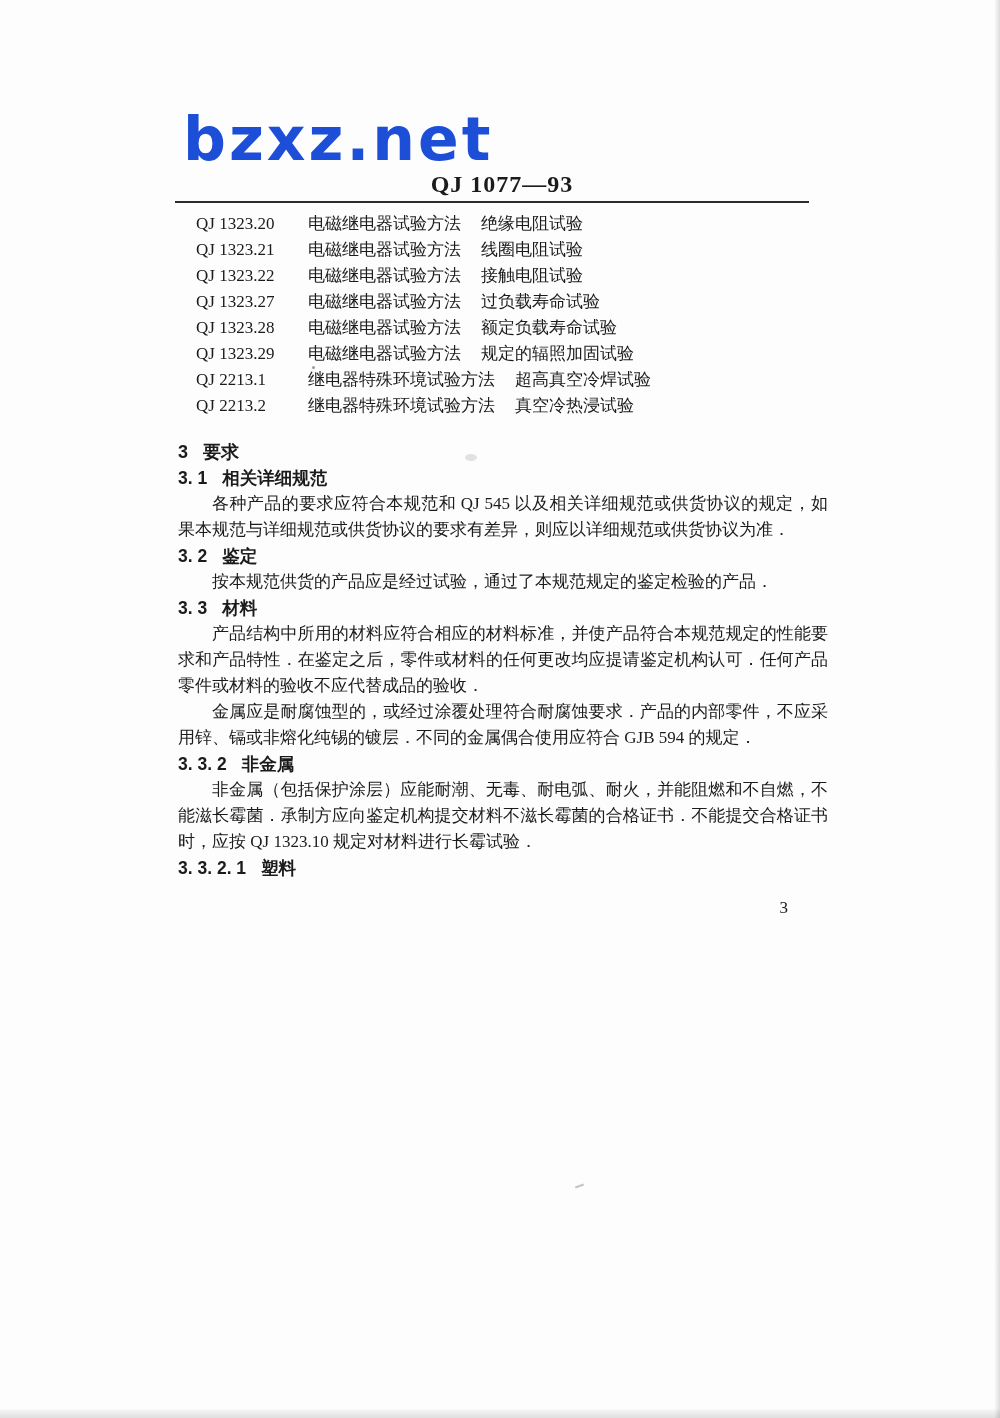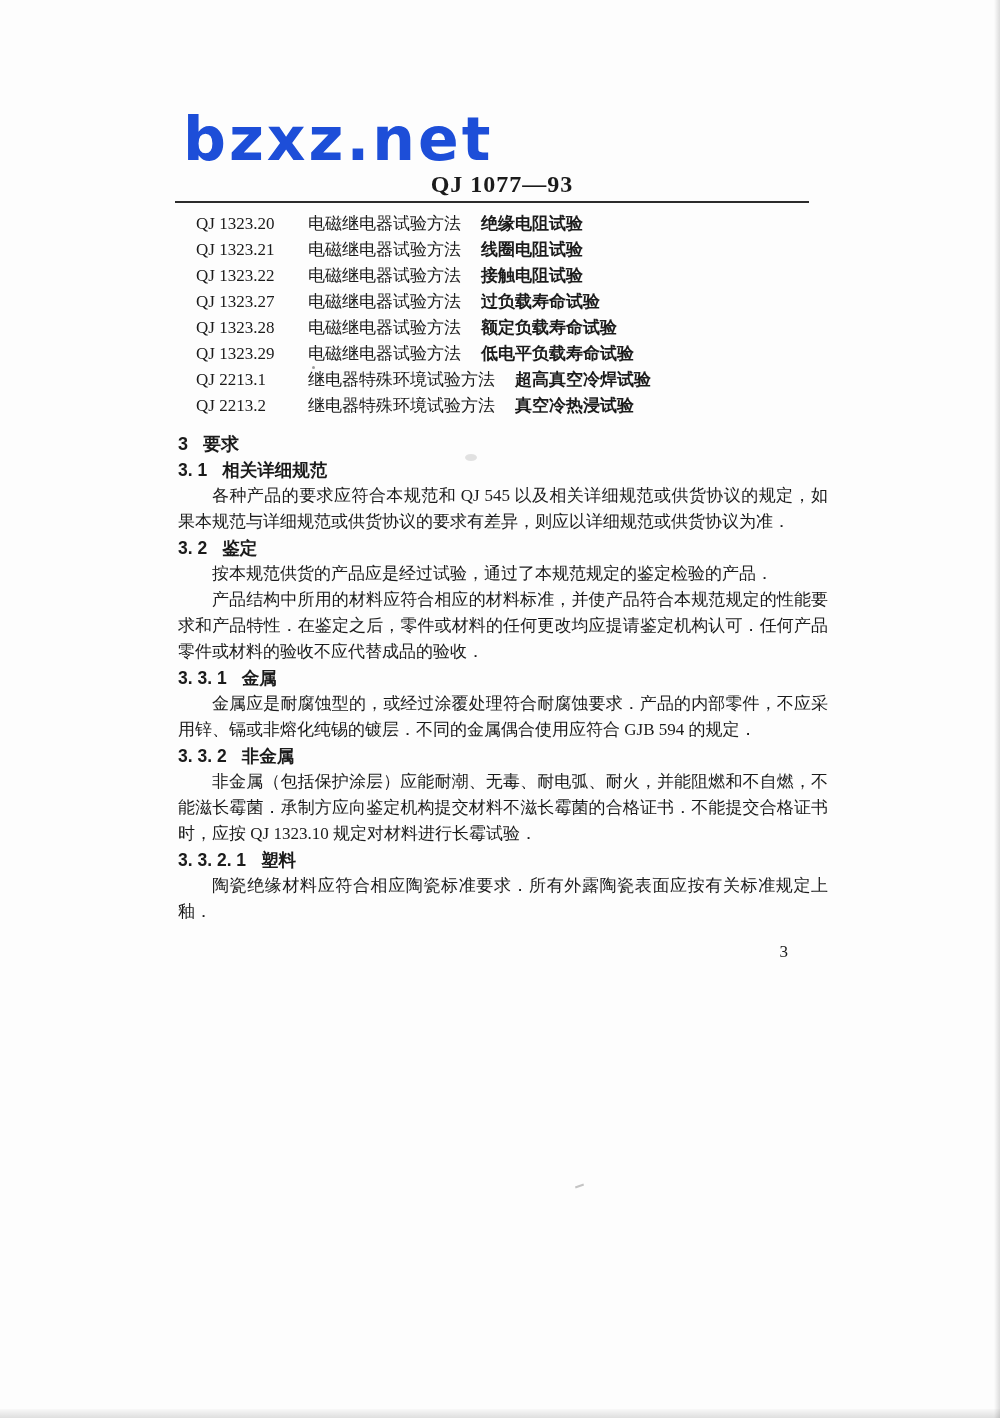--- a/index.html
+++ b/index.html
@@ -50,28 +50,28 @@
     z-index: 2;
     font-size: 17px;
     line-height: 26px;
     text-align: justify;
   }
 
   .refs { margin-left: 18px; }
   .ref-row { display: flex; line-height: 26px; white-space: nowrap; }
   .ref-code { width: 112px; flex: none; }
   .ref-method { flex: none; }
-  .ref-test { margin-left: 20px; font-weight: bold; }
+  .ref-test { margin-left: 20px; }
 
   .h1, .h2 {
     font-family: "Liberation Sans", "DejaVu Sans", sans-serif;
     font-weight: bold;
     text-align: left;
   }
-  .h1 { margin-top: 12px; font-size: 18px; line-height: 26px; }
+  .h1 { margin-top: 20px; font-size: 18px; line-height: 26px; }
   .h2 { font-size: 17.5px; line-height: 26px; }
   .h-label { margin-right: 15px; }
 
   .para { text-indent: 2em; font-family: Liberation Serif, serif; }
 
   .page-num {
     margin-top: 14px;
     text-align: right;
     padding-right: 40px;
     font-size: 17px;
@@ -140,21 +140,21 @@
         <span class="ref-test">过负载寿命试验</span>
       </div>
       <div class="ref-row">
         <span class="ref-code">QJ 1323.28</span>
         <span class="ref-method">电磁继电器试验方法</span>
         <span class="ref-test">额定负载寿命试验</span>
       </div>
       <div class="ref-row">
         <span class="ref-code">QJ 1323.29</span>
         <span class="ref-method">电磁继电器试验方法</span>
-        <span class="ref-test">低电平负载寿命试验</span>
+        <span class="ref-test">规定的辐照加固试验</span>
       </div>
       <div class="ref-row">
         <span class="ref-code">QJ 2213.1</span>
         <span class="ref-method">继电器特殊环境试验方法</span>
         <span class="ref-test">超高真空冷焊试验</span>
       </div>
       <div class="ref-row">
         <span class="ref-code">QJ 2213.2</span>
         <span class="ref-method">继电器特殊环境试验方法</span>
         <span class="ref-test">真空冷热浸试验</span>
@@ -168,37 +168,36 @@
     <div class="h2">
       <span class="h-label">3. 1</span><span>相关详细规范</span>
     </div>
     <p class="para">各种产品的要求应符合本规范和 QJ 545 以及相关详细规范或供货协议的规定，如果本规范与详细规范或供货协议的要求有差异，则应以详细规范或供货协议为准．</p>
 
     <div class="h2">
       <span class="h-label">3. 2</span><span>鉴定</span>
     </div>
     <p class="para">按本规范供货的产品应是经过试验，通过了本规范规定的鉴定检验的产品．</p>
 
+    <div class="h2">
+      <span class="h-label">3. 3</span><span>材料</span>
+    </div>
     <p class="para">产品结构中所用的材料应符合相应的材料标准，并使产品符合本规范规定的性能要求和产品特性．在鉴定之后，零件或材料的任何更改均应提请鉴定机构认可．任何产品零件或材料的验收不应代替成品的验收．</p>
 
-    <div class="h2">
-      <span class="h-label">3. 3. 1</span><span>金属</span>
-    </div>
     <p class="para">金属应是耐腐蚀型的，或经过涂覆处理符合耐腐蚀要求．产品的内部零件，不应采用锌、镉或非熔化纯锡的镀层．不同的金属偶合使用应符合 GJB 594 的规定．</p>
 
     <div class="h2">
       <span class="h-label">3. 3. 2</span><span>非金属</span>
     </div>
     <p class="para">非金属（包括保护涂层）应能耐潮、无毒、耐电弧、耐火，并能阻燃和不自燃，不能滋长霉菌．承制方应向鉴定机构提交材料不滋长霉菌的合格证书．不能提交合格证书时，应按 QJ 1323.10 规定对材料进行长霉试验．</p>
 
     <div class="h2">
       <span class="h-label">3. 3. 2. 1</span><span>塑料</span>
     </div>
 
-    <p class="para">陶瓷绝缘材料应符合相应陶瓷标准要求．所有外露陶瓷表面应按有关标准规定上釉．</p>
 
     <div class="page-num">3</div>
   </div>
 
   <div class="artifact-smudge"></div>
   <div class="artifact-dot"></div>
   <div class="artifact-dash"></div>
 
   <div class="edge-right"></div>
   <div class="edge-bottom"></div>

